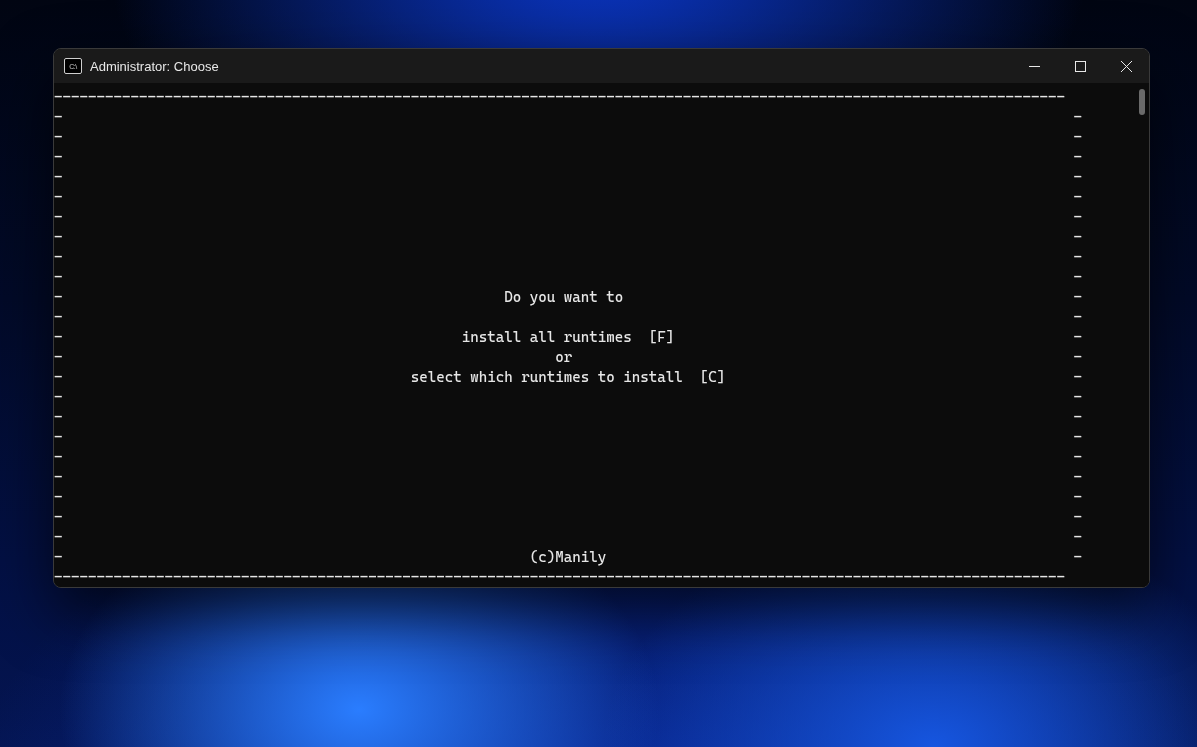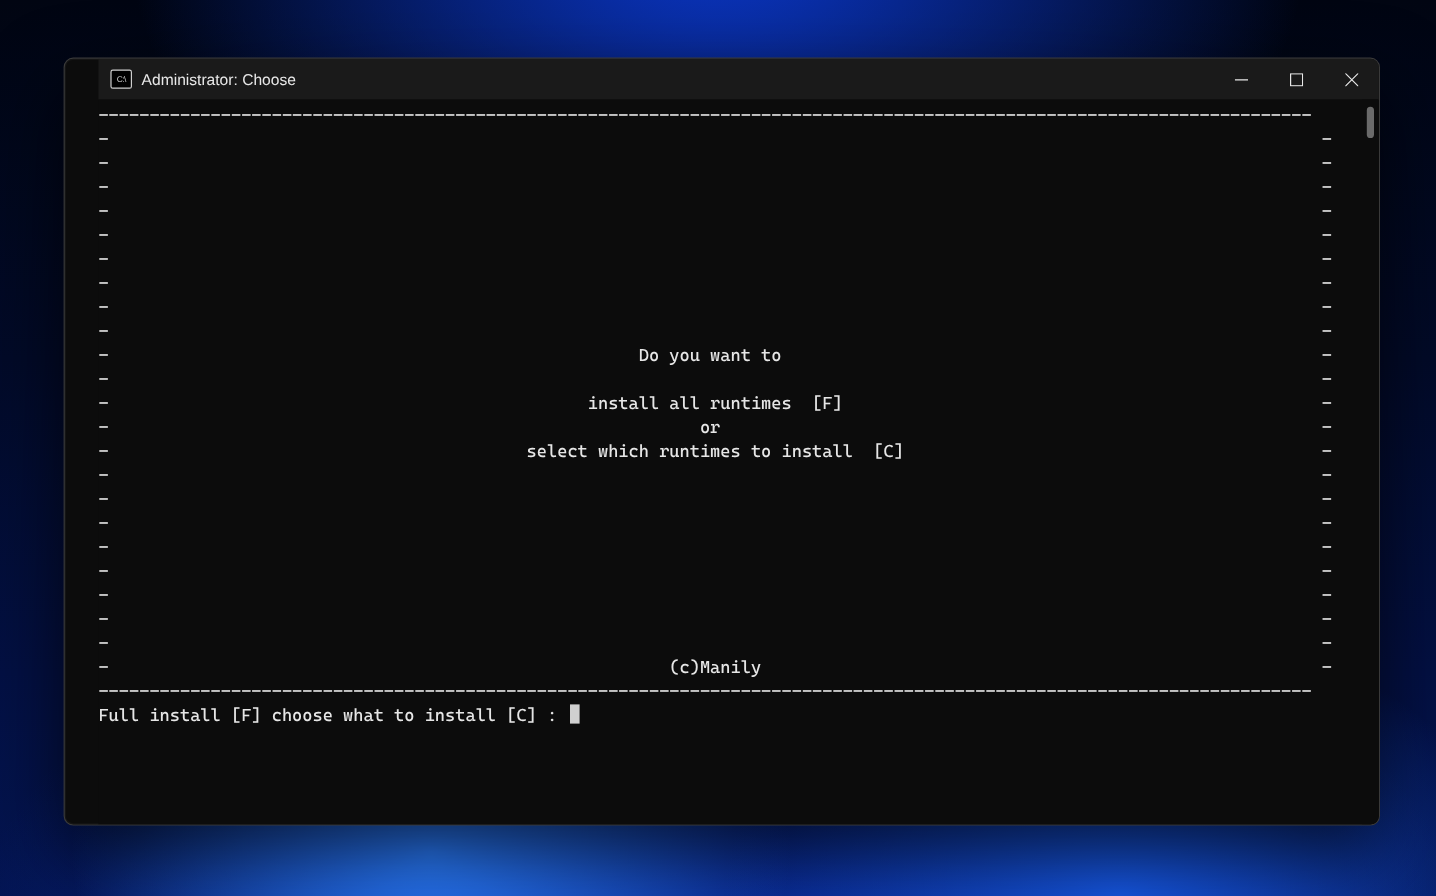--- a/index.html
+++ b/index.html
@@ -14,28 +14,27 @@
     background:
       radial-gradient(ellipse 500px 350px at 30% 95%, #2a7dff 0%, rgba(42,125,255,0) 60%),
       radial-gradient(ellipse 600px 420px at 78% 100%, #1656e0 0%, rgba(22,86,224,0) 55%),
       radial-gradient(ellipse 900px 700px at 50% -10%, #0c3bd6 0%, rgba(12,59,214,0) 55%),
       radial-gradient(ellipse 1100px 800px at 50% 120%, #0a2ea8 0%, rgba(10,46,168,0) 60%),
       linear-gradient(180deg, #010512 0%, #020a28 40%, #031043 75%, #041552 100%);
   }
   .window {
     position: absolute;
     left: 53px; top: 48px;
-    width: 1097px; height: 640px;
+    width: 1097px; height: 540px;
     background: #0c0c0c;
     border: 1px solid #3a3a3a;
     border-radius: 8px;
     box-shadow: 0 24px 60px rgba(0,0,0,0.65), 0 0 0 1px rgba(255,255,255,0.04) inset;
     display: flex; flex-direction: column;
     overflow: hidden;
-    padding-left: 28px;
   }
   .titlebar {
     height: 34px;
     background: #1a1a1a;
     display: flex; align-items: center;
     padding: 0 0 0 10px;
     color: #e8e8e8;
     font-size: 13px;
     user-select: none;
   }

